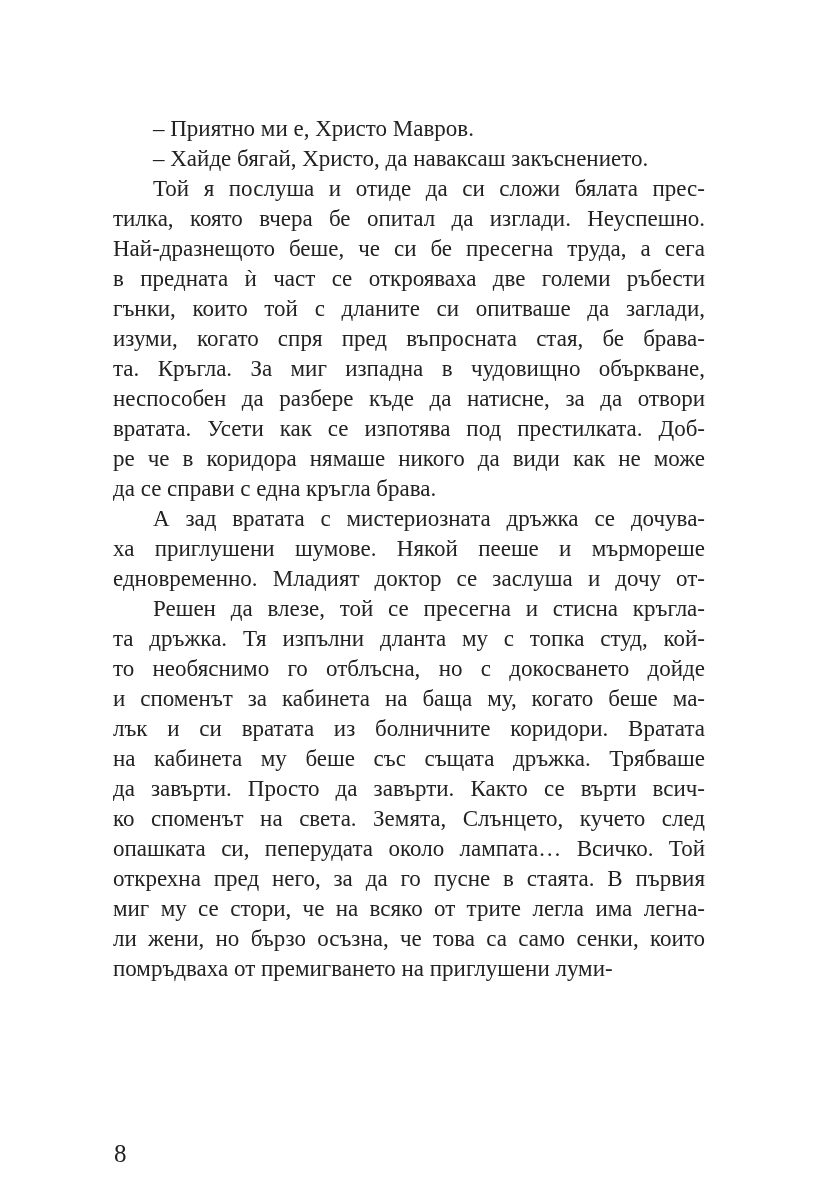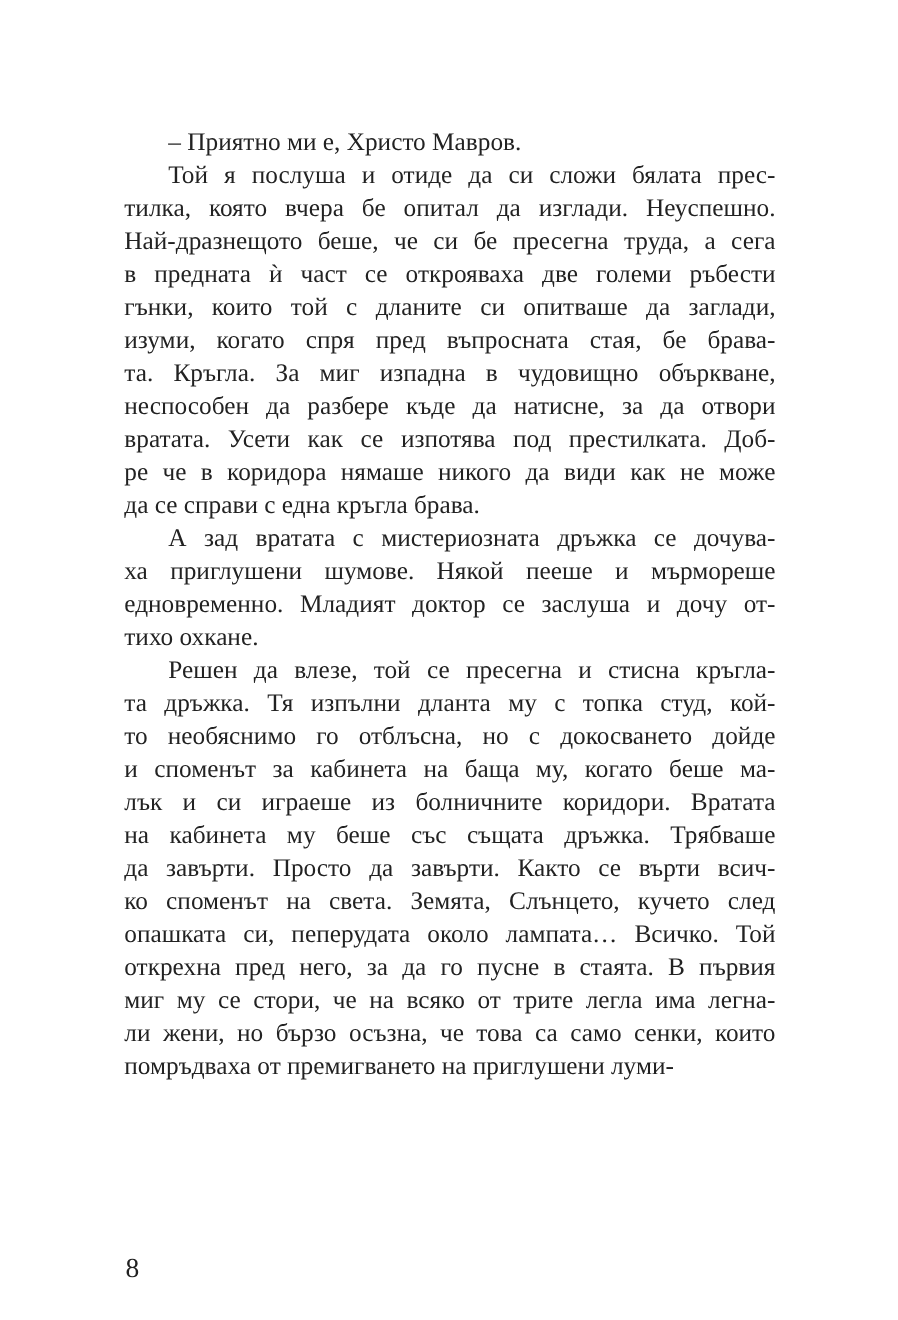--- a/index.html
+++ b/index.html
@@ -45,44 +45,46 @@
 </style>
 </head>
 <body>
 
 <div class="page">
   <div class="text-block" id="textBlock">
       <div class="paragraph">
         <div class="line first last">– Приятно ми е, Христо Мавров.</div>
       </div>
       <div class="paragraph">
+        <div class="line first last">– Хайде бягай, Христо, да наваксаш закъснението.</div>
+      </div>
+      <div class="paragraph">
         <div class="line first">Той я послуша и отиде да си сложи бялата прес-</div>
         <div class="line">тилка, която вчера бе опитал да изглади. Неуспешно.</div>
         <div class="line">Най-дразнещото беше, че си бе пресегна труда, а сега</div>
         <div class="line">в предната ѝ част се открояваха две големи ръбести</div>
         <div class="line">гънки, които той с дланите си опитваше да заглади,</div>
         <div class="line">изуми, когато спря пред въпросната стая, бе брава-</div>
         <div class="line">та. Кръгла. За миг изпадна в чудовищно объркване,</div>
         <div class="line">неспособен да разбере къде да натисне, за да отвори</div>
         <div class="line">вратата. Усети как се изпотява под престилката. Доб-</div>
         <div class="line">ре че в коридора нямаше никого да види как не може</div>
         <div class="line last">да се справи с една кръгла брава.</div>
       </div>
       <div class="paragraph">
         <div class="line first">А зад вратата с мистериозната дръжка се дочува-</div>
         <div class="line">ха приглушени шумове. Някой пееше и мърмореше</div>
         <div class="line">едновременно. Младият доктор се заслуша и дочу от-</div>
-        <div class="line last">тихо охкане.</div>
       </div>
       <div class="paragraph">
         <div class="line first">Решен да влезе, той се пресегна и стисна кръгла-</div>
         <div class="line">та дръжка. Тя изпълни дланта му с топка студ, кой-</div>
         <div class="line">то необяснимо го отблъсна, но с докосването дойде</div>
         <div class="line">и споменът за кабинета на баща му, когато беше ма-</div>
-        <div class="line">лък и си играеше из болничните коридори. Вратата</div>
+        <div class="line">лък и си вратата из болничните коридори. Вратата</div>
         <div class="line">на кабинета му беше със същата дръжка. Трябваше</div>
         <div class="line">да завърти. Просто да завърти. Както се върти всич-</div>
         <div class="line">ко споменът на света. Земята, Слънцето, кучето след</div>
         <div class="line">опашката си, пеперудата около лампата… Всичко. Той</div>
         <div class="line">открехна пред него, за да го пусне в стаята. В първия</div>
         <div class="line">миг му се стори, че на всяко от трите легла има легна-</div>
         <div class="line">ли жени, но бързо осъзна, че това са само сенки, които</div>
         <div class="line last">помръдваха от премигването на приглушени луми-</div>
       </div>
     </div>

